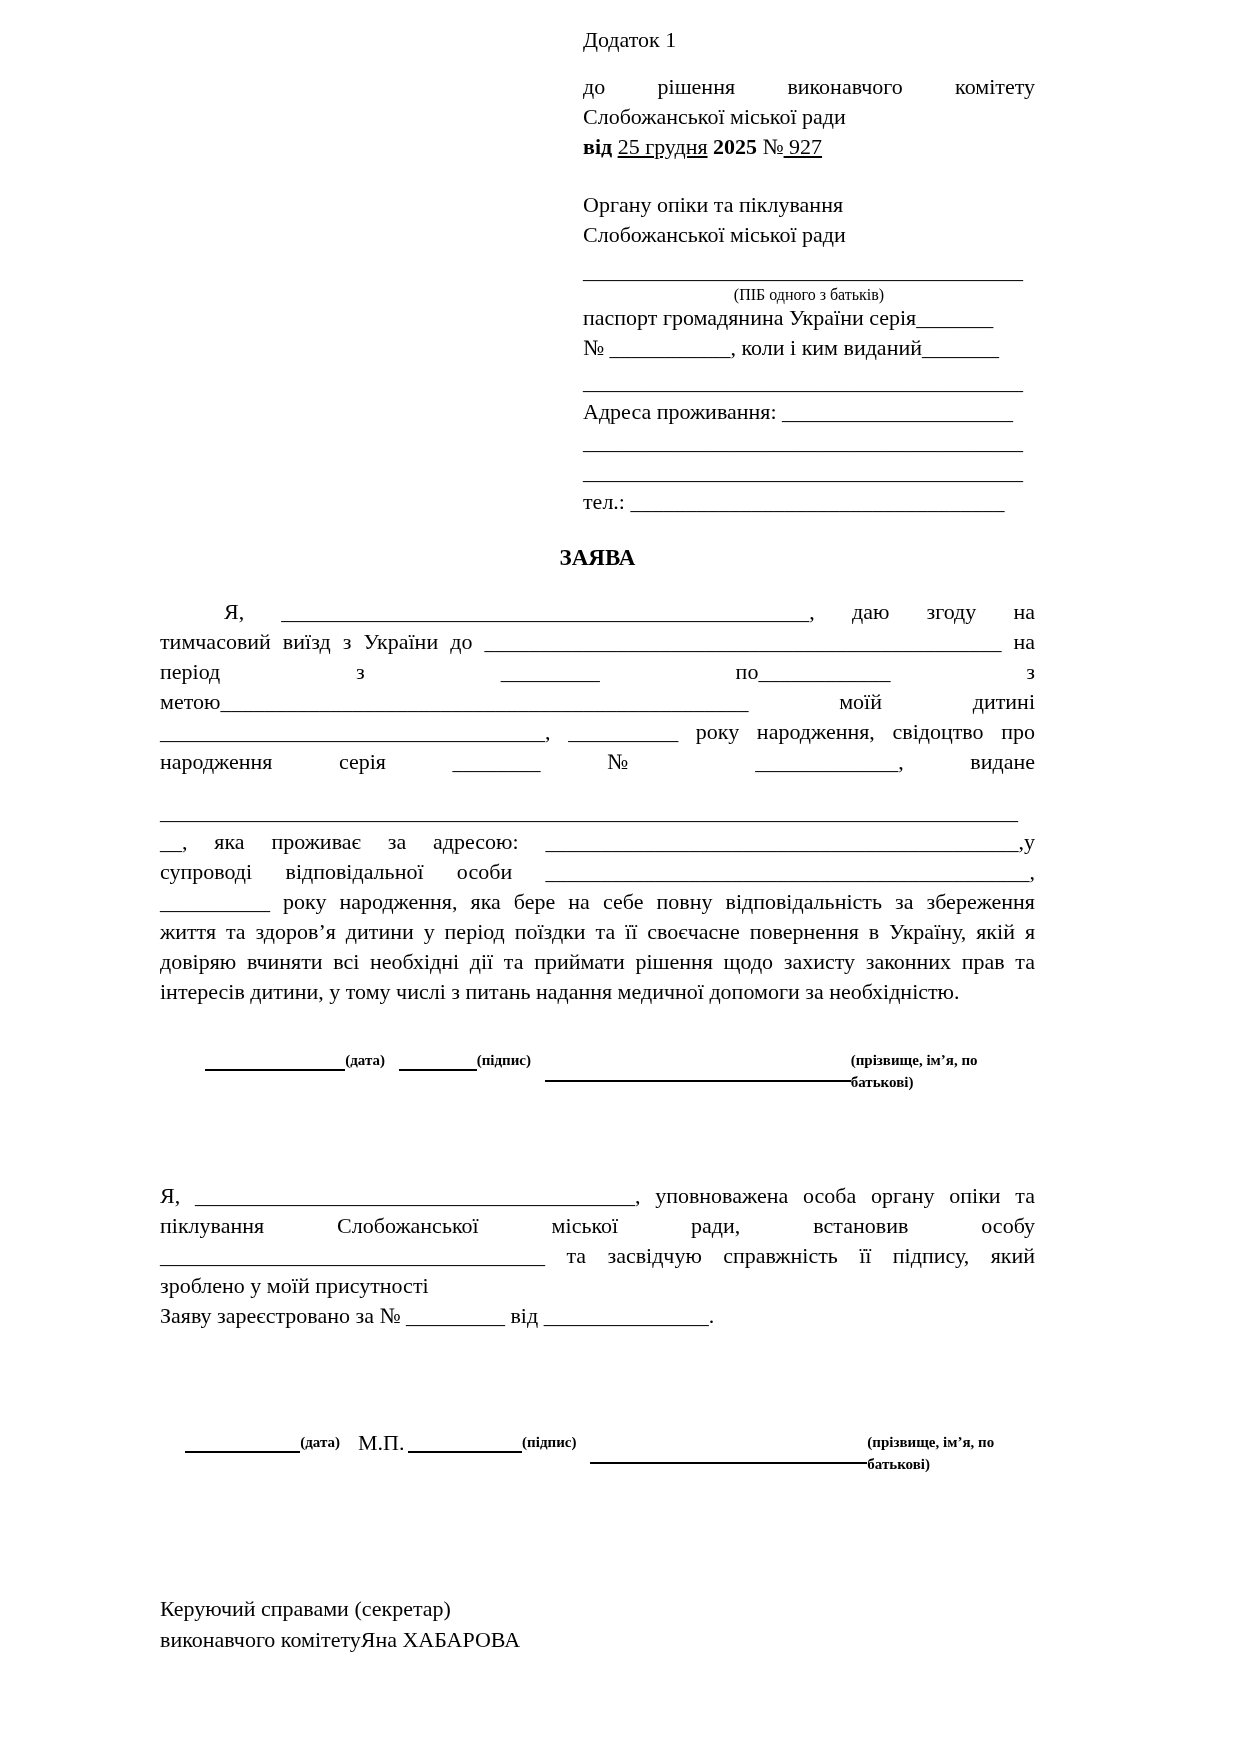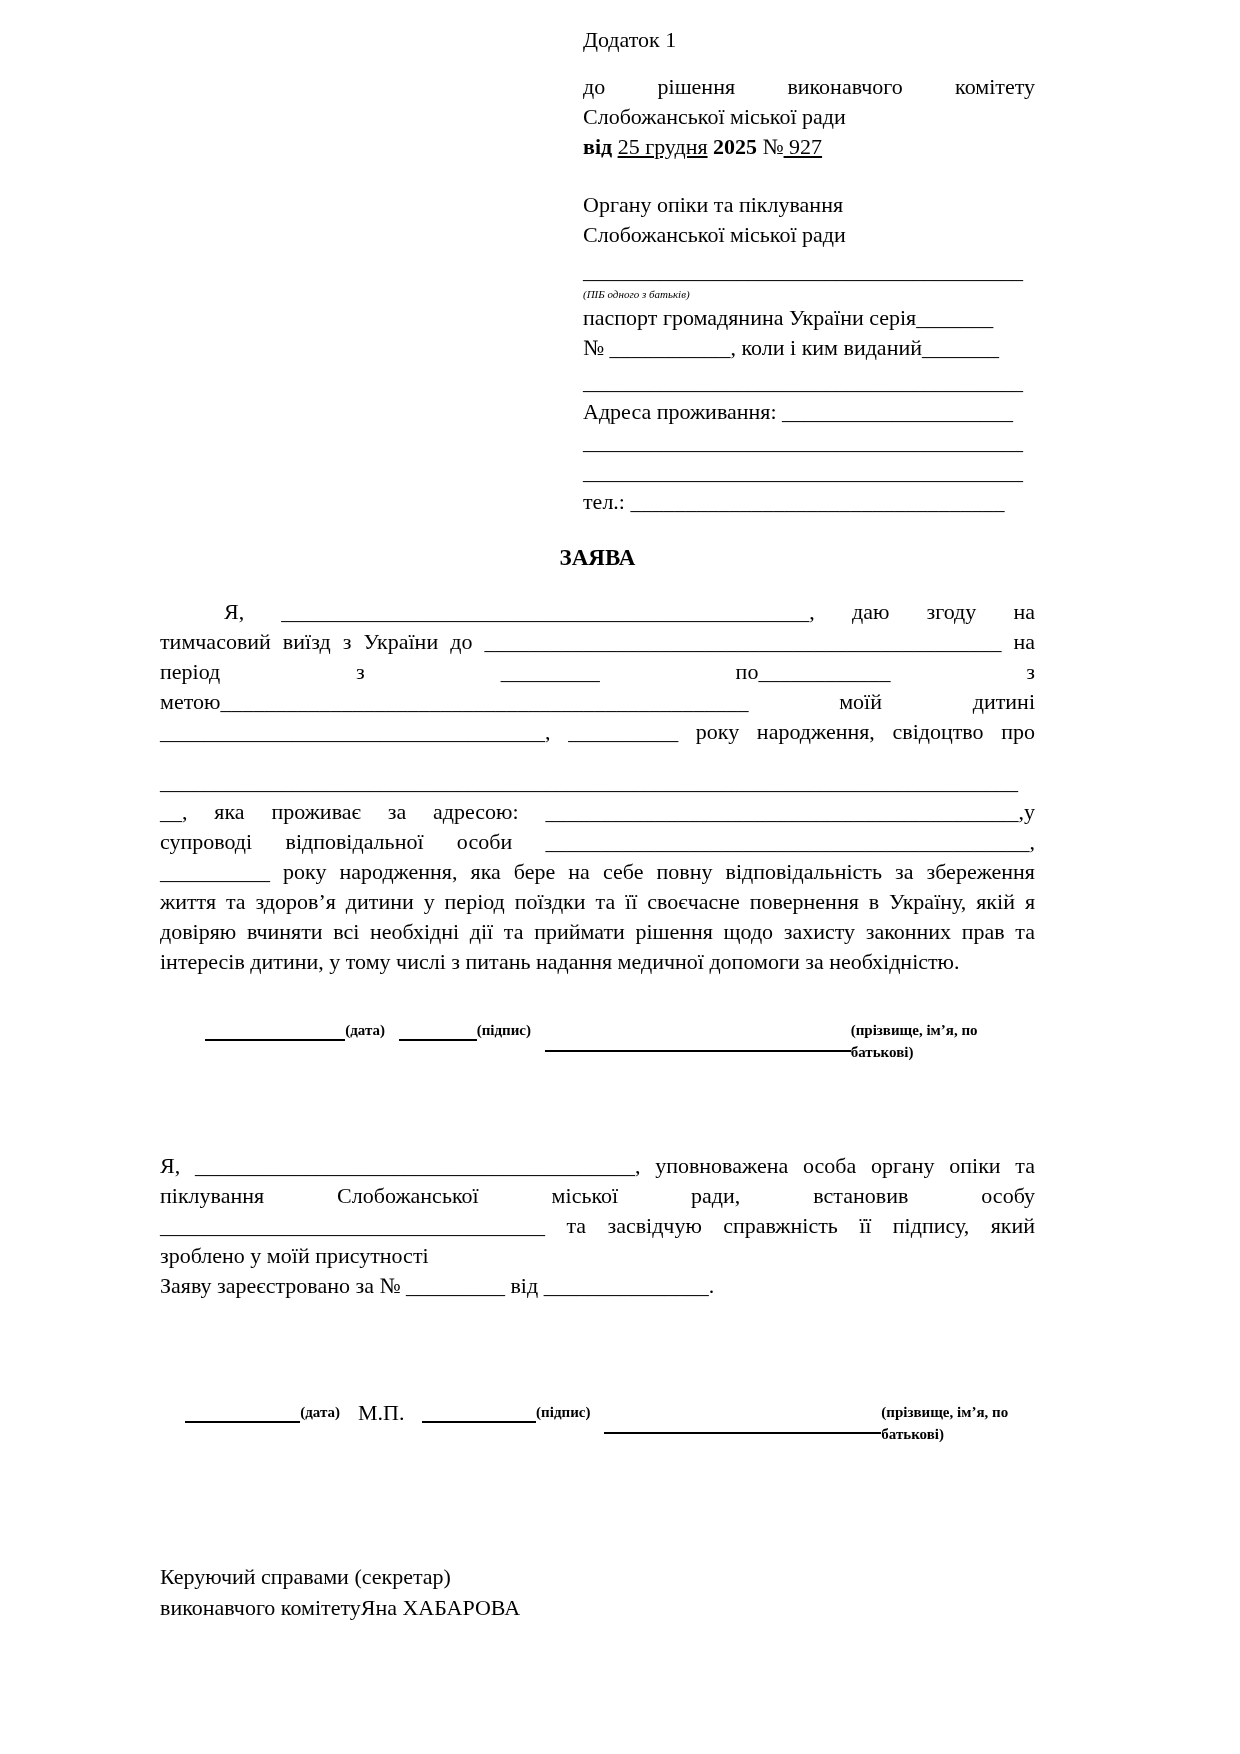--- a/index.html
+++ b/index.html
@@ -14,21 +14,21 @@
     box-sizing:border-box;
     width:1240px; height:1754px;
     padding:25px 205px 0 160px;
   }
   .content { width:875px; font-size:22px; line-height:30px; }
 
   
   .hblock { margin-left:423px; width:452px; font-size:22px; line-height:30px; }
   .hjust { text-align:justify; text-align-last:justify;margin-top:17px; }
   .hgap  { height:28px; }
-  .caption { font-size:11px; line-height:17px; text-align:left;font-style:italic; }
+  .caption { font-size:16px; line-height:17px; text-align:center; }
   .u { text-decoration:underline; white-space:pre; }
   .pre { white-space:pre;font-weight:bold; }
 
   
   .title {
     text-align:center; font-weight:bold; font-size:23px;
     margin-top:26px; margin-bottom:24px; line-height:30px;
   }
 
   
@@ -41,21 +41,21 @@
   .sigblock1 { margin-top:42px; }
   .sigblock2 { margin-top:100px; }
   .sigrow { display:flex; align-items:flex-start; }
   .off45 { margin-left:45px; }
   .off25 { margin-left:25px; }
   .sigcol { display:flex; align-items:center; margin-right:14px;font-weight:bold; }
   .w-date1 { width:180px; } .w-sign1 { width:132px; } .w-name1 { width:440px; margin-right:0; }
   .w-date2 { width:155px; } .w-sign2 { width:168px; } .w-name2 { width:408px; margin-right:0; }
   .sigline { border-bottom:2px solid #000; height:20px; width:100%; }
   .siglabel { font-size:15px; line-height:22px; }
-  .mpcol { display:flex; margin-right:14px; }
+  .mpcol { display:flex; flex-direction:column; }
   .mptext { font-size:22px; line-height:24px; padding:0 4px; }
   .mpspacer { height:22px; }
 
   
   .footer { margin-top:116px; font-size:22px; line-height:31px; }
   .footer-row2 { display:flex; padding-right:50px; }
 </style>
 </head>
 <body>
 
@@ -84,20 +84,21 @@
     </div>
 
     <div class="title">ЗАЯВА</div>
 
     <div>
       <div class="jline indent">Я, ________________________________________________, даю згоду на</div>
       <div class="jline">тимчасовий виїзд з України до _______________________________________________ на</div>
       <div class="jline">період з _________ по____________ з</div>
       <div class="jline">метою________________________________________________ моїй дитині</div>
       <div class="jline">___________________________________, __________ року народження, свідоцтво про</div>
+      <div class="jline">народження серія ________ № _____________, видане</div>
       <div class="gap-top">______________________________________________________________________________</div>
       <div class="jline">__, яка проживає за адресою: ___________________________________________,у</div>
       <div class="jline">супроводі відповідальної особи ____________________________________________,</div>
       <div class="jline">__________ року народження, яка бере на себе повну відповідальність за збереження</div>
       <div class="jline">життя та здоров’я дитини у період поїздки та її своєчасне повернення в Україну, якій я</div>
       <div class="jline">довіряю вчиняти всі необхідні дії та приймати рішення щодо захисту законних прав та</div>
       <div>інтересів дитини, у тому числі з питань надання медичної допомоги за необхідністю.</div>
     </div>
 
     <div class="sigblock1">

